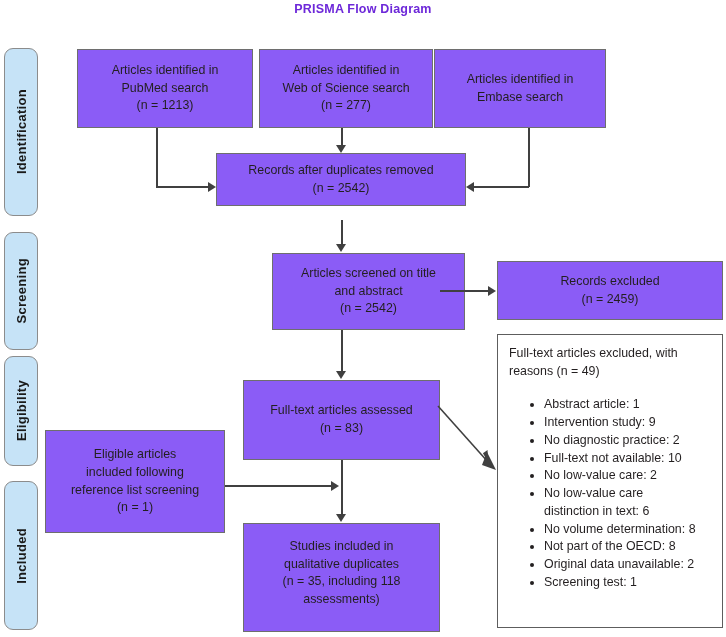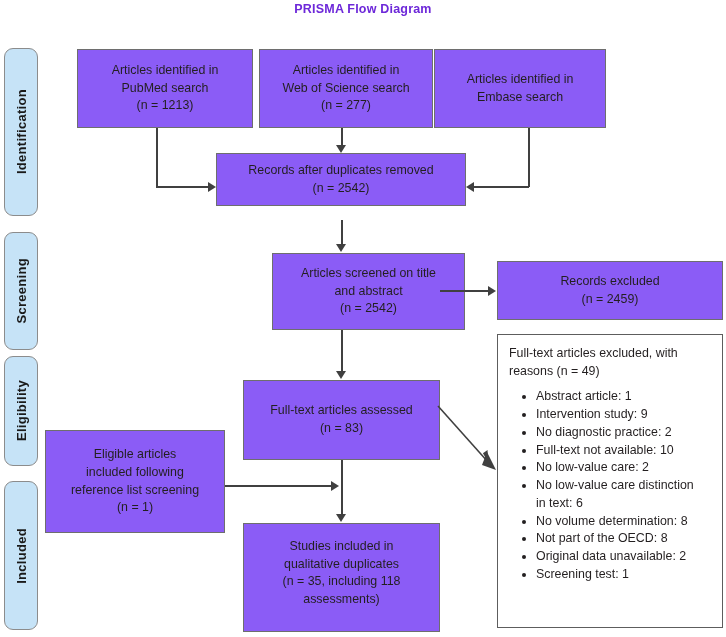--- a/index.html
+++ b/index.html
@@ -88,21 +88,21 @@
     border: 1.5px solid #5d5d5d;
     background: #ffffff;
     font-size: 12.4px;
     line-height: 1.43;
     color: #231f20;
     padding: 10px 8px 6px 11px;
     text-align: left;
   }
   .excl-head { margin: 0 0 0 0; }
   .excl-list {
-    margin: 8px;
+    margin: 16px;
     padding-left: 19px;
     list-style: disc;
   }
   .excl-list li { margin: 0; padding: 0; }
 
   
   .ln {
     position: absolute;
     background: #404040;
   }

